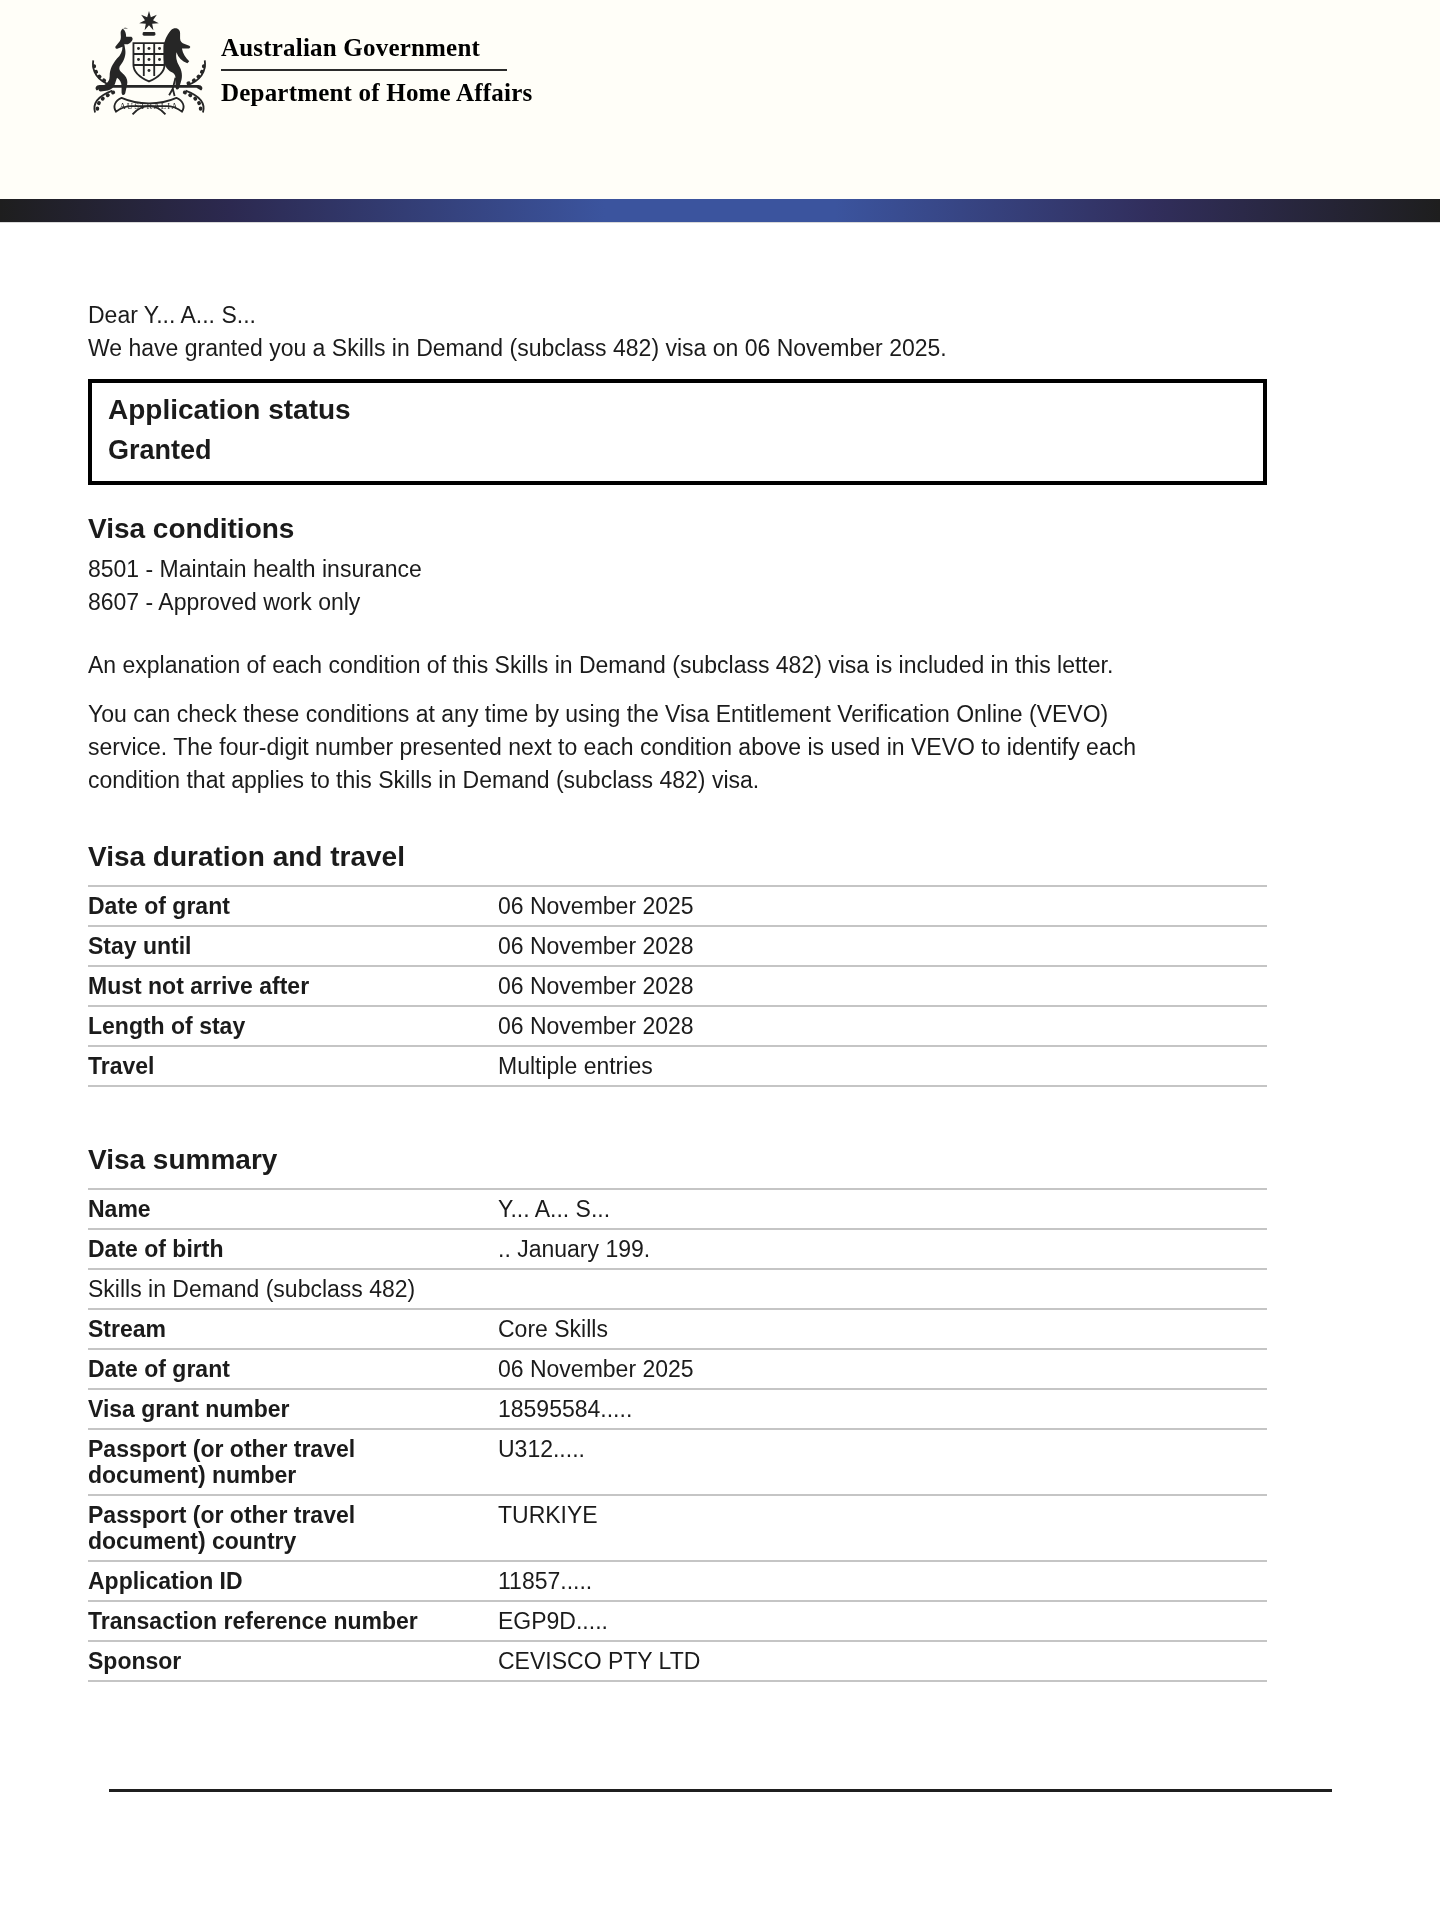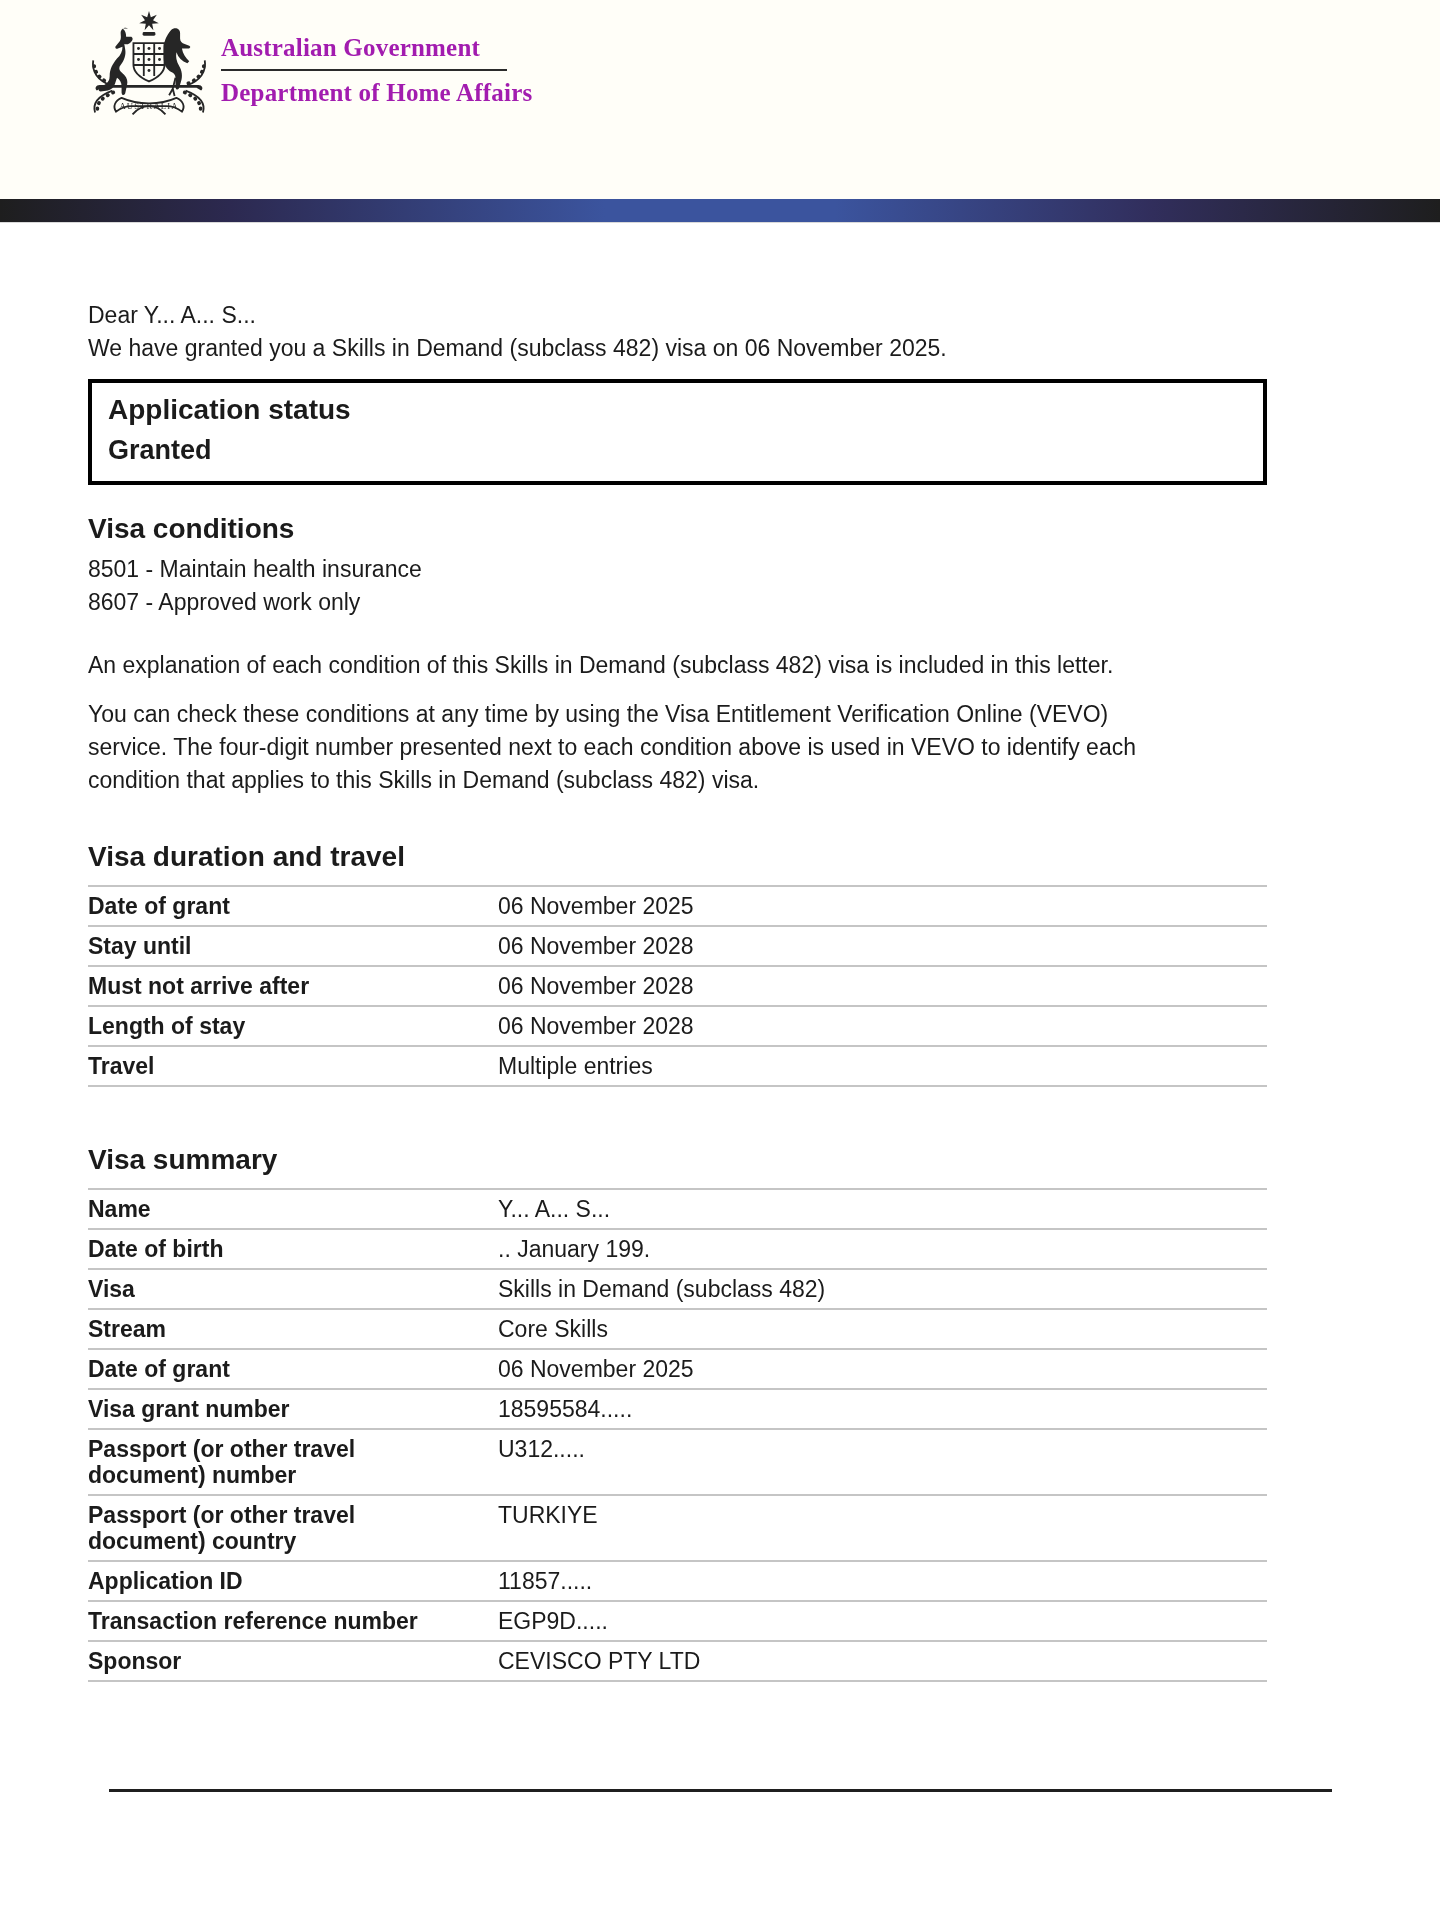--- a/index.html
+++ b/index.html
@@ -8,21 +8,21 @@
     width:1440px; height:1920px; overflow:hidden; position:relative;
     font-family:"Liberation Sans","DejaVu Sans",sans-serif;
     color:#1b1b1b;
   }
   
   .header { height:199px; background:#fffef8; position:relative; }
   .coat-of-arms { position:absolute; left:85px; top:4px; width:128px; height:122px; }
   .agency-block { position:absolute; left:221px; top:34px; }
   .agency-name, .dept-name {
     font-family:"Liberation Serif","DejaVu Serif",serif;
-    font-weight:bold; font-size:25px; color:#a21caf; letter-spacing:0.2px;
+    font-weight:bold; font-size:25px; color:#000000; letter-spacing:0.2px;
   }
   .agency-divider { width:286px; height:0; border-top:2px solid #2b2b2b; margin:7px 0 8px 0; }
   .gradient-band {
     height:24px; width:100%;
     background:linear-gradient(90deg,#1e1e1e 0%, #2c2950 16%, #3b549e 42%, #3b549e 58%, #312e5c 80%, #1e1e1e 100%);
     border-bottom:1px solid #d9d9d9;
   }
   
   .content { padding:0 173px 0 88px; }
   .para { font-size:23px; line-height:33px; max-width:1065px; }
@@ -153,21 +153,20 @@
   <div class="kv-table">
     <div class="kv-row">
       <div class="kv-label">Name</div>
       <div class="kv-value">Y... A... S...</div>
     </div>
     <div class="kv-row">
       <div class="kv-label">Date of birth</div>
       <div class="kv-value">.. January 199.</div>
     </div>
     <div class="kv-row">
-      <div class="kv-label">Visa</div>
       <div class="kv-value">Skills in Demand (subclass 482)</div>
     </div>
     <div class="kv-row">
       <div class="kv-label">Stream</div>
       <div class="kv-value">Core Skills</div>
     </div>
     <div class="kv-row">
       <div class="kv-label">Date of grant</div>
       <div class="kv-value">06 November 2025</div>
     </div>

